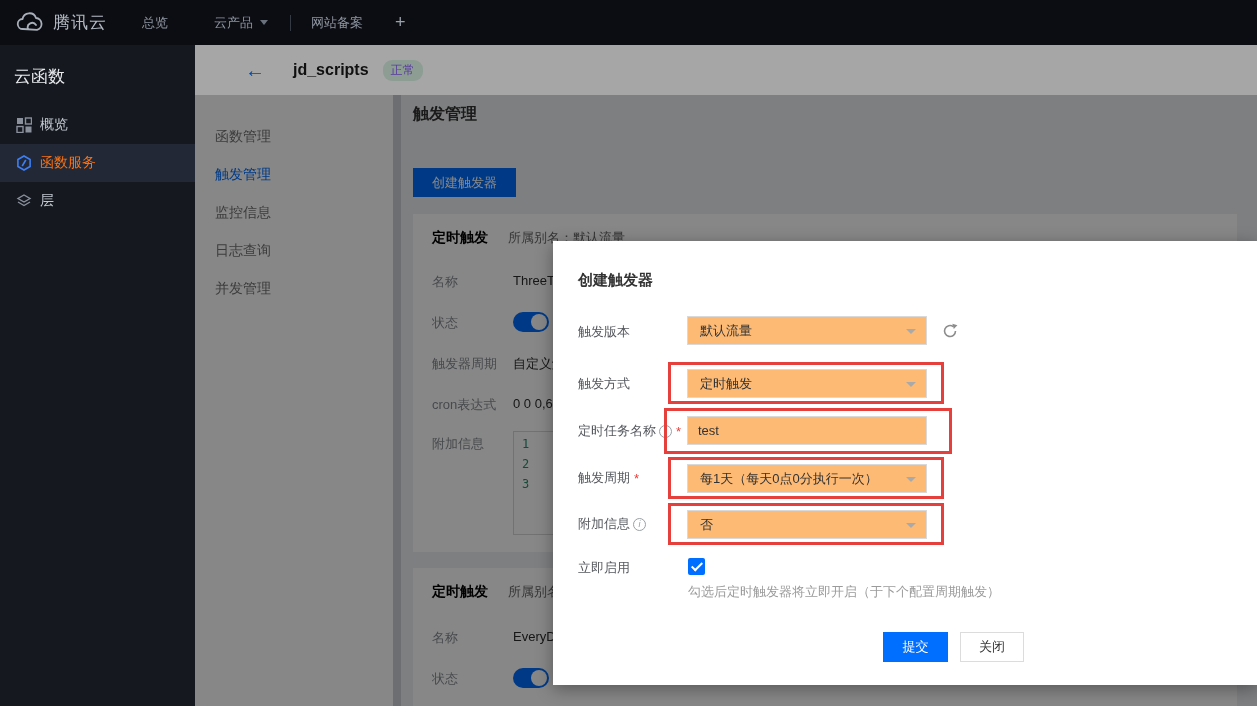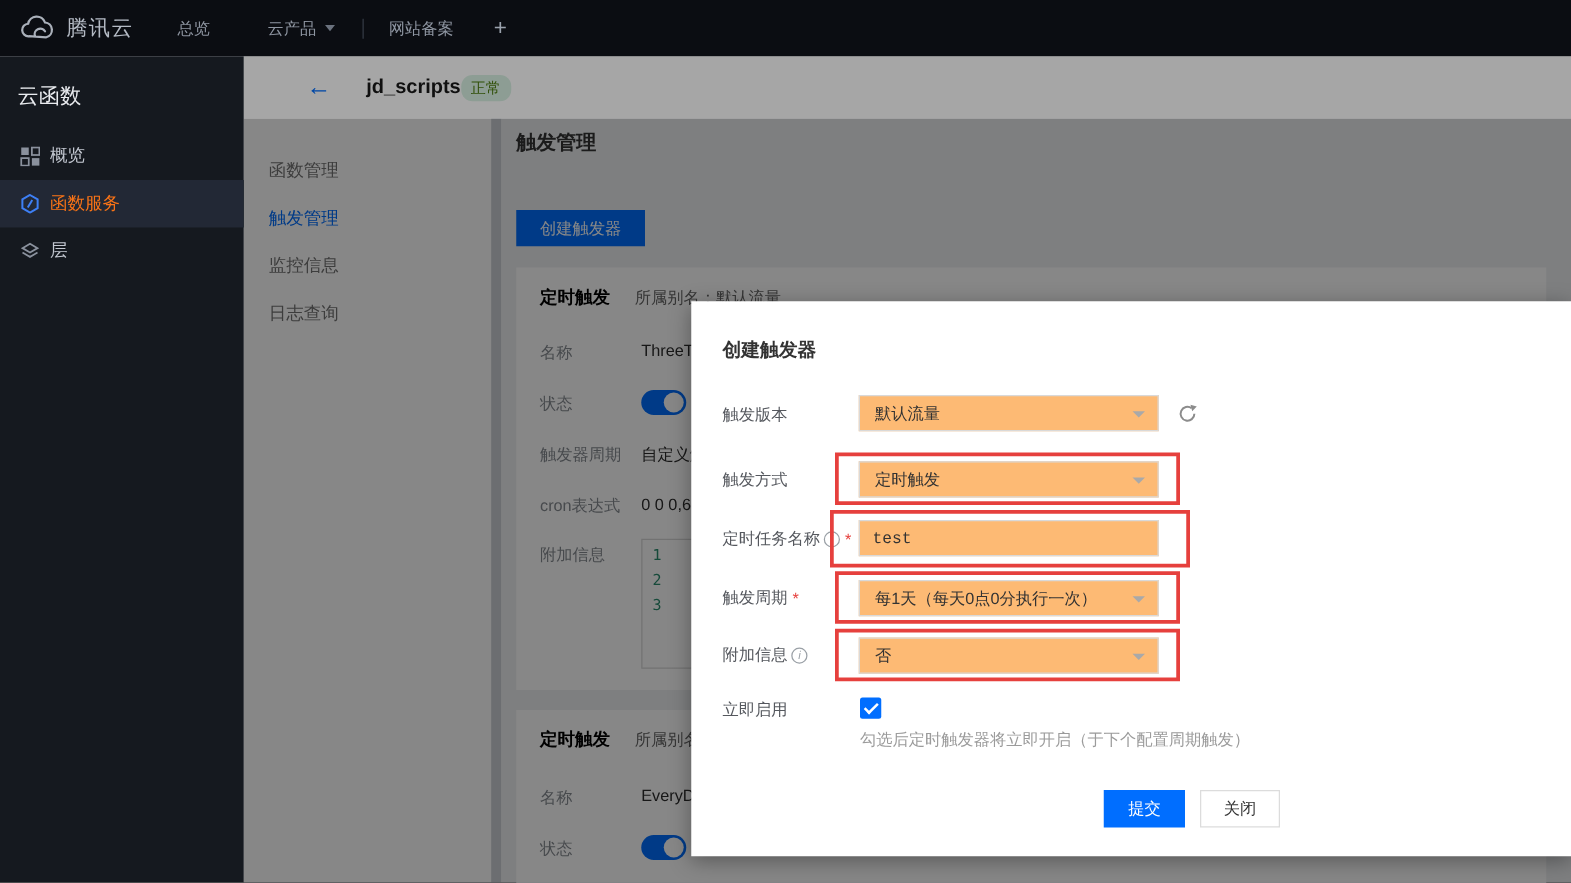--- a/index.html
+++ b/index.html
@@ -22,21 +22,21 @@
   .sidebar-title{color:#e9ebef;font-size:17px;padding:20px 0 18px 14px;}
   .side-item{height:38px;display:flex;align-items:center;padding-left:16px;color:#c3c8d1;
              font-size:14px;cursor:pointer;}
   .side-item.active{background:#222835;color:#f97316;}
   .side-icon{width:16px;height:16px;margin-right:8px;display:inline-flex;}
   
   .fn-header{position:absolute;left:195px;top:45px;width:1062px;height:50px;background:#fff;
              display:flex;align-items:center;}
   .back-arrow{color:#006eff;font-size:20px;margin-left:50px;cursor:pointer;line-height:1;}
   .fn-title{font-size:16px;font-weight:bold;color:#1a1a1a;margin-left:28px;}
-  .status-badge{margin-left:0;background:#d9f2e4;color:#4d7c0f;font-size:12px;
+  .status-badge{margin-left:14px;background:#d9f2e4;color:#8b5cf6;font-size:12px;
                 padding:2px 8px;border-radius:9px;}
   
   .subnav{position:absolute;left:195px;top:95px;width:198px;height:611px;background:#fff;padding-top:22px;box-sizing:border-box;}
   .sub-item{height:38px;line-height:38px;padding-left:20px;font-size:14px;color:#737373;cursor:pointer;}
   .sub-item.active{color:#006eff;}
   .scroll-strip{position:absolute;left:393px;top:95px;width:8px;height:611px;background:#ccd0d5;}
   
   .content{position:absolute;left:401px;top:95px;width:856px;height:611px;background:#eef0f2;}
   .content-title{position:absolute;left:12px;top:9px;font-size:16px;font-weight:bold;color:#333;}
   .create-btn{position:absolute;left:12px;top:73px;width:103px;height:29px;background:#006eff;
@@ -62,21 +62,21 @@
          box-shadow:0 4px 16px rgba(0,0,0,0.35);}
   .m-title{position:absolute;left:25px;top:30px;font-size:15px;font-weight:bold;color:#333;}
   .m-label{position:absolute;left:25px;font-size:13px;color:#55585e;display:flex;align-items:center;}
   .req{color:#e6403d;margin-left:4px;font-size:13px;}
   .info-icon{display:inline-flex;align-items:center;justify-content:center;width:13px;height:13px;
              border:1px solid #9aa0a6;border-radius:50%;color:#9aa0a6;font-size:9px;font-style:italic;
              margin-left:3px;box-sizing:border-box;}
   .m-select,.m-input{position:absolute;left:134px;width:240px;height:29px;border:1px solid #d9d9d9;
          background:#fdba74;box-sizing:border-box;font-size:13px;color:#333;}
   .m-select{line-height:27px;padding-left:12px;cursor:pointer;}
-  .m-input{padding:0 10px;font-family:Liberation Mono, monospace;}
+  .m-input{padding:0 10px;font-family:Liberation Sans, sans-serif;}
   .sel-caret{position:absolute;right:10px;top:12px;width:0;height:0;border-left:5px solid transparent;
              border-right:5px solid transparent;border-top:5px solid #a9a9a9;}
   .hl{position:absolute;border:3px solid #e6403d;box-sizing:border-box;pointer-events:none;z-index:5;}
   .refresh{position:absolute;left:388px;top:81px;width:18px;height:18px;cursor:pointer;}
   .checkbox{position:absolute;left:135px;top:317px;width:17px;height:17px;background:#006eff;
             border-radius:2px;cursor:pointer;}
   .checkbox::after{content:'';position:absolute;left:6px;top:2px;width:4px;height:9px;
                    border:solid #fff;border-width:0 2px 2px 0;transform:rotate(45deg);}
   .hint{position:absolute;left:135px;top:342px;font-size:13px;color:#9b9b9b;}
   .btn{position:absolute;top:391px;height:30px;font-size:13px;cursor:pointer;box-sizing:border-box;}
@@ -142,20 +142,21 @@
     <span class="back-arrow">←</span>
     <span class="fn-title">jd_scripts</span>
     <span class="status-badge">正常</span>
   </div>
 
   <div class="subnav">
     <div class="sub-item">函数管理</div>
     <div class="sub-item active">触发管理</div>
     <div class="sub-item">监控信息</div>
     <div class="sub-item">日志查询</div>
+    <div class="sub-item">并发管理</div>
   </div>
   <div class="scroll-strip"></div>
 
   <div class="content">
     <div class="content-title">触发管理</div>
     <button class="create-btn">创建触发器</button>
 
     <div class="card card1">
       <div class="card-head">
         <span class="card-type">定时触发</span>

